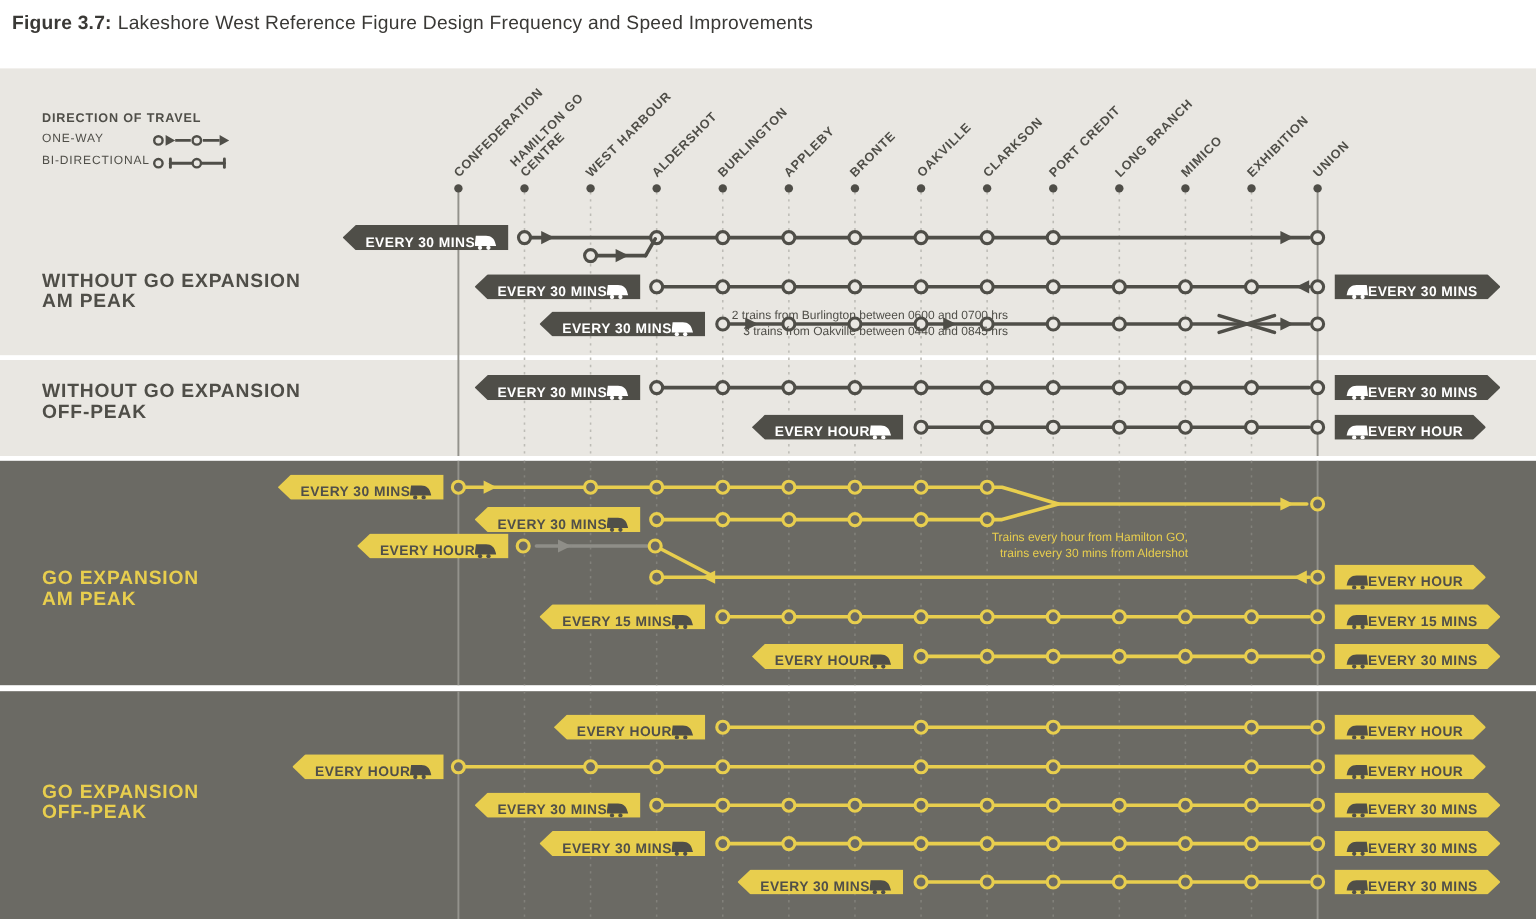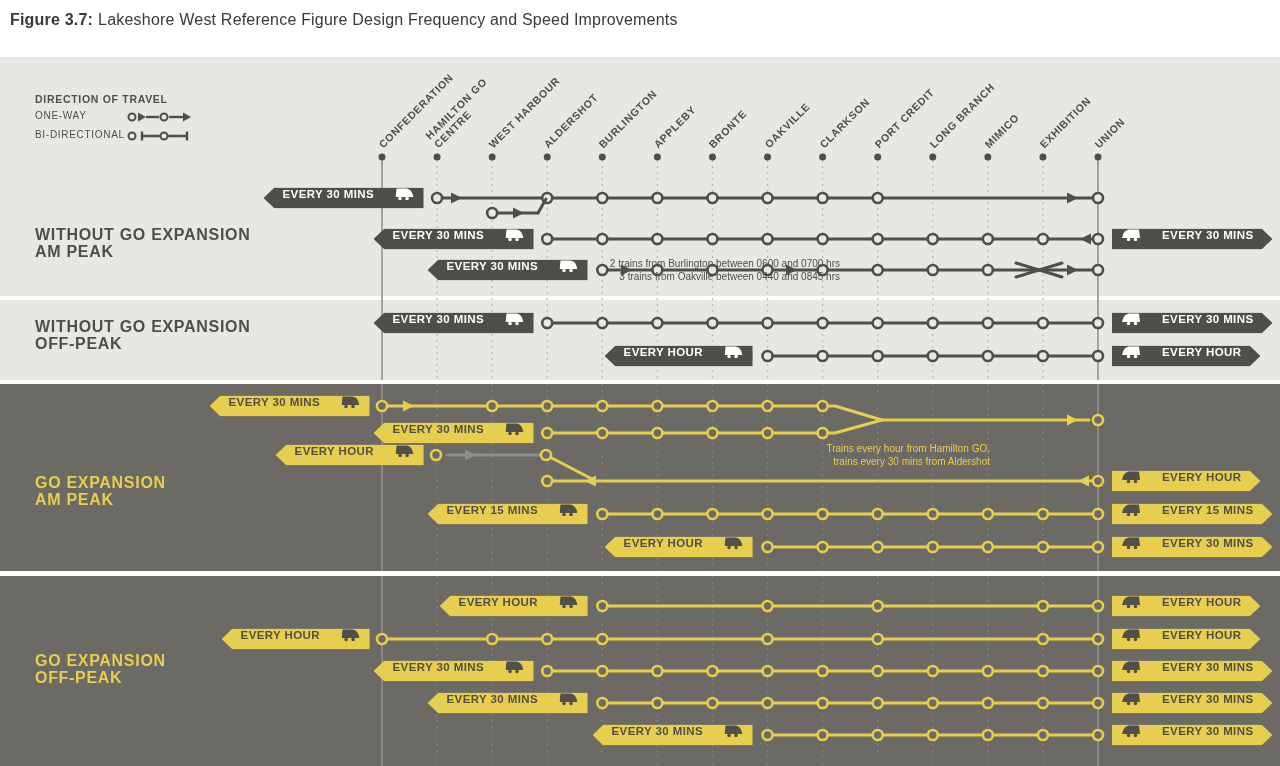--- a/index.html
+++ b/index.html
@@ -26,21 +26,21 @@
   .legend-row svg{display:block;}
 
   .station-anchor{position:absolute;width:0;height:0;}
   .station-label{position:absolute;left:0;bottom:0;transform:rotate(-45deg);transform-origin:0% 100%;
     white-space:pre;font-weight:700;font-size:10.5px;letter-spacing:.7px;color:#4f4e48;line-height:11.5px;}
 
   .section-label{position:absolute;font-weight:700;font-size:16px;letter-spacing:.7px;line-height:17px;white-space:nowrap;}
   .section-label.light{color:#4f4e48;}
   .section-label.dark{color:#e8ce4e;}
 
-  .badge{position:absolute;display:inline-flex;align-items:flex-start;gap:22px;height:21px;
+  .badge{position:absolute;display:inline-flex;align-items:flex-end;gap:0;height:21px;
     font-weight:700;font-size:11.5px;letter-spacing:.4px;white-space:nowrap;z-index:4;}
   .badge.light{background:#4f4e48;color:#ffffff;}
   .badge.dark{background:#e8ce4e;color:#504f49;}
   .badge.left{clip-path:polygon(11px 0,100% 0,100% 100%,11px 100%,0 50%);padding:0 10px 0 19px;}
   .badge.right{clip-path:polygon(0 0,calc(100% - 11px) 0,100% 50%,calc(100% - 11px) 100%,0 100%);padding:0 19px 0 10px;}
 
   .annotation{position:absolute;text-align:right;font-size:10px;line-height:13px;z-index:4;}
   .annotation.light{color:#4f4e48;}
   .annotation.dark{color:#e8ce4e;}
 </style>

